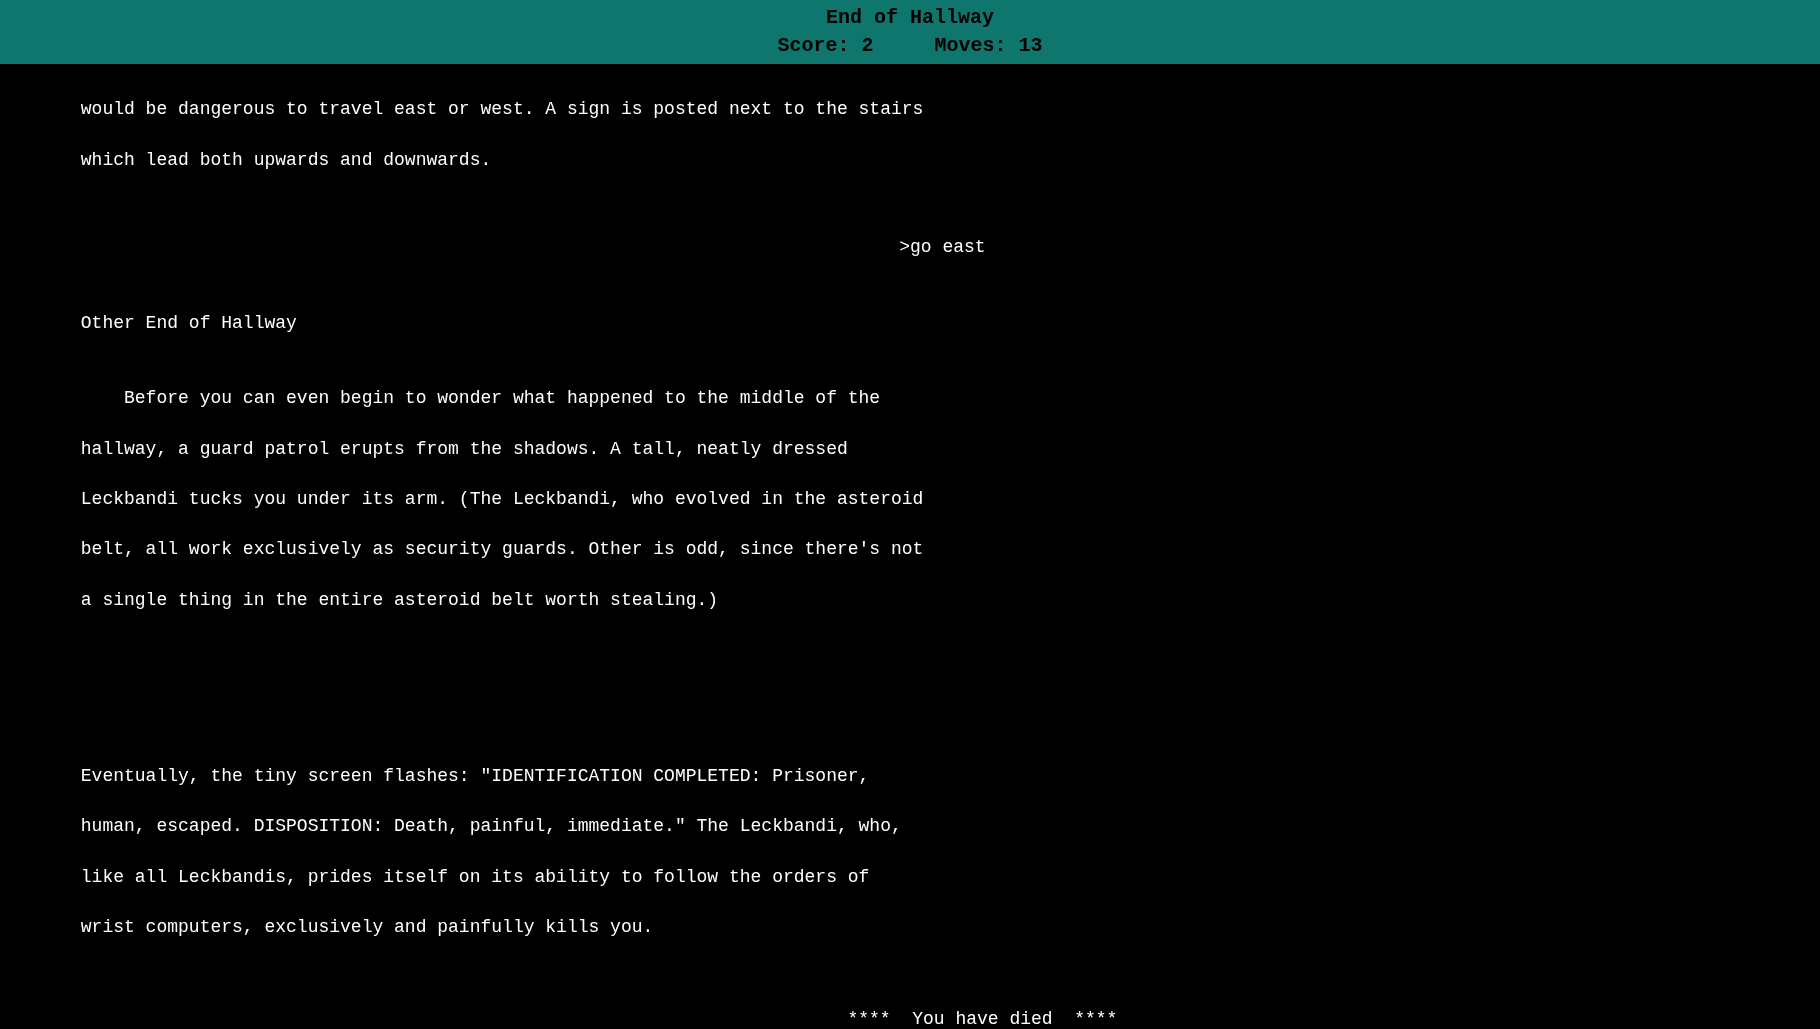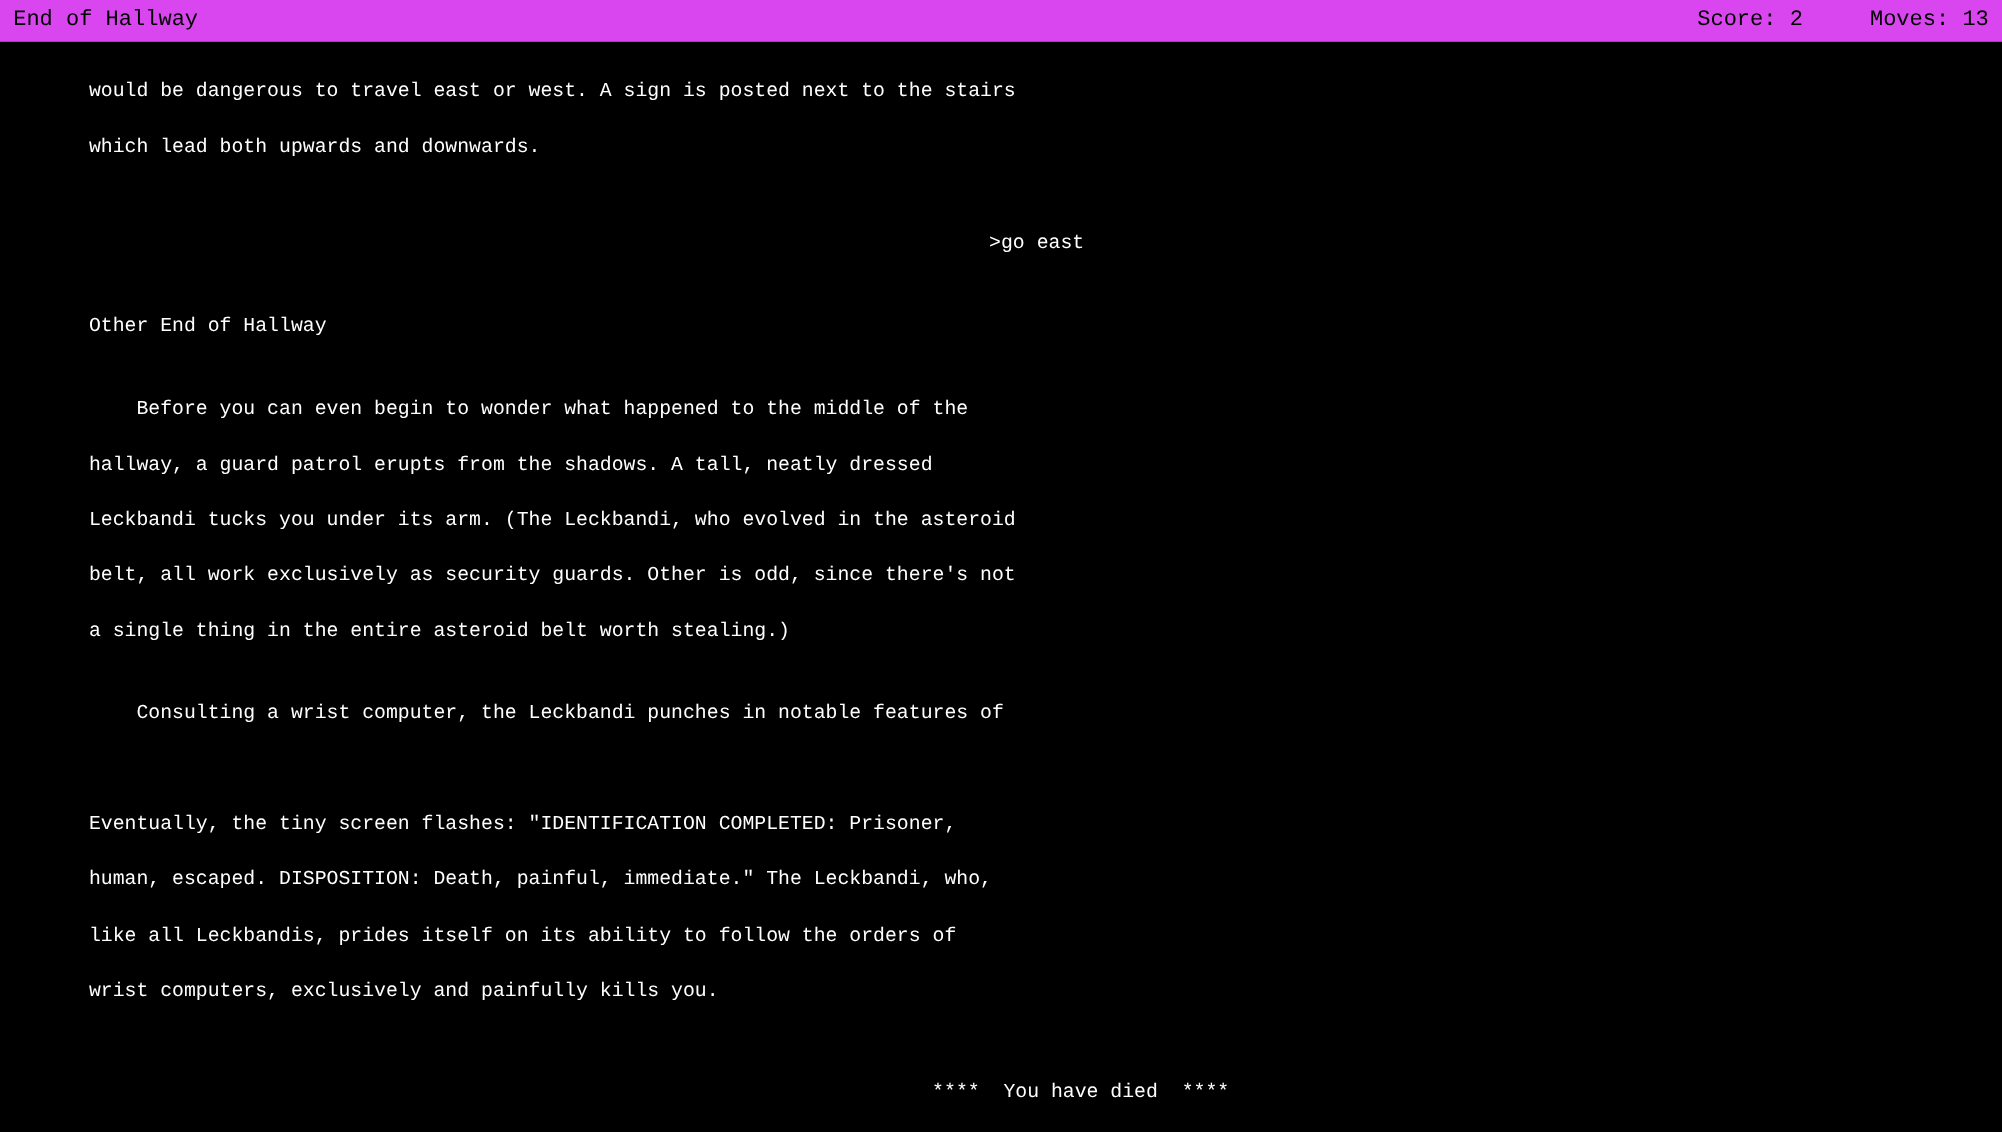--- a/index.html
+++ b/index.html
@@ -21,29 +21,30 @@
 
     #game-window {
       width: 1820px;
       min-height: 1029px;
       background: #000;
       display: flex;
       flex-direction: column;
     }
 
     #title-bar {
-      background: #d946ef;
+      background: #0f766e;
       color: #000;
       display: flex;
       justify-content: space-between;
       align-items: center;
       padding: 4px 12px;
-      font-weight: normal;
+      font-weight: bold;
       font-size: 20px;
       min-height: 38px;
+      flex-direction: column;
     }
 
     #title-bar-left {
       flex: 1;
     }
 
     #title-bar-right {
       display: flex;
       gap: 61px;
     }
@@ -100,21 +101,21 @@
 
     <div class="game-text">
       <span>    Before you can even begin to wonder what happened to the middle of the</span><br>
       <span>hallway, a guard patrol erupts from the shadows. A tall, neatly dressed</span><br>
       <span>Leckbandi tucks you under its arm. (The Leckbandi, who evolved in the asteroid</span><br>
       <span>belt, all work exclusively as security guards. Other is odd, since there's not</span><br>
       <span>a single thing in the entire asteroid belt worth stealing.)</span>
     </div>
 
     <div class="game-text">
-      <span>    Consulting a wrist computer, the Leckbandi punches in notable features of</span><br>
+      <br>
       <br>
       <span>Eventually, the tiny screen flashes: "IDENTIFICATION COMPLETED: Prisoner,</span><br>
       <span>human, escaped. DISPOSITION: Death, painful, immediate." The Leckbandi, who,</span><br>
       <span>like all Leckbandis, prides itself on its ability to follow the orders of</span><br>
       <span>wrist computers, exclusively and painfully kills you.</span>
     </div>
 
     <div class="death-message game-text">
       <span>****  You have died  ****</span>
     </div>

